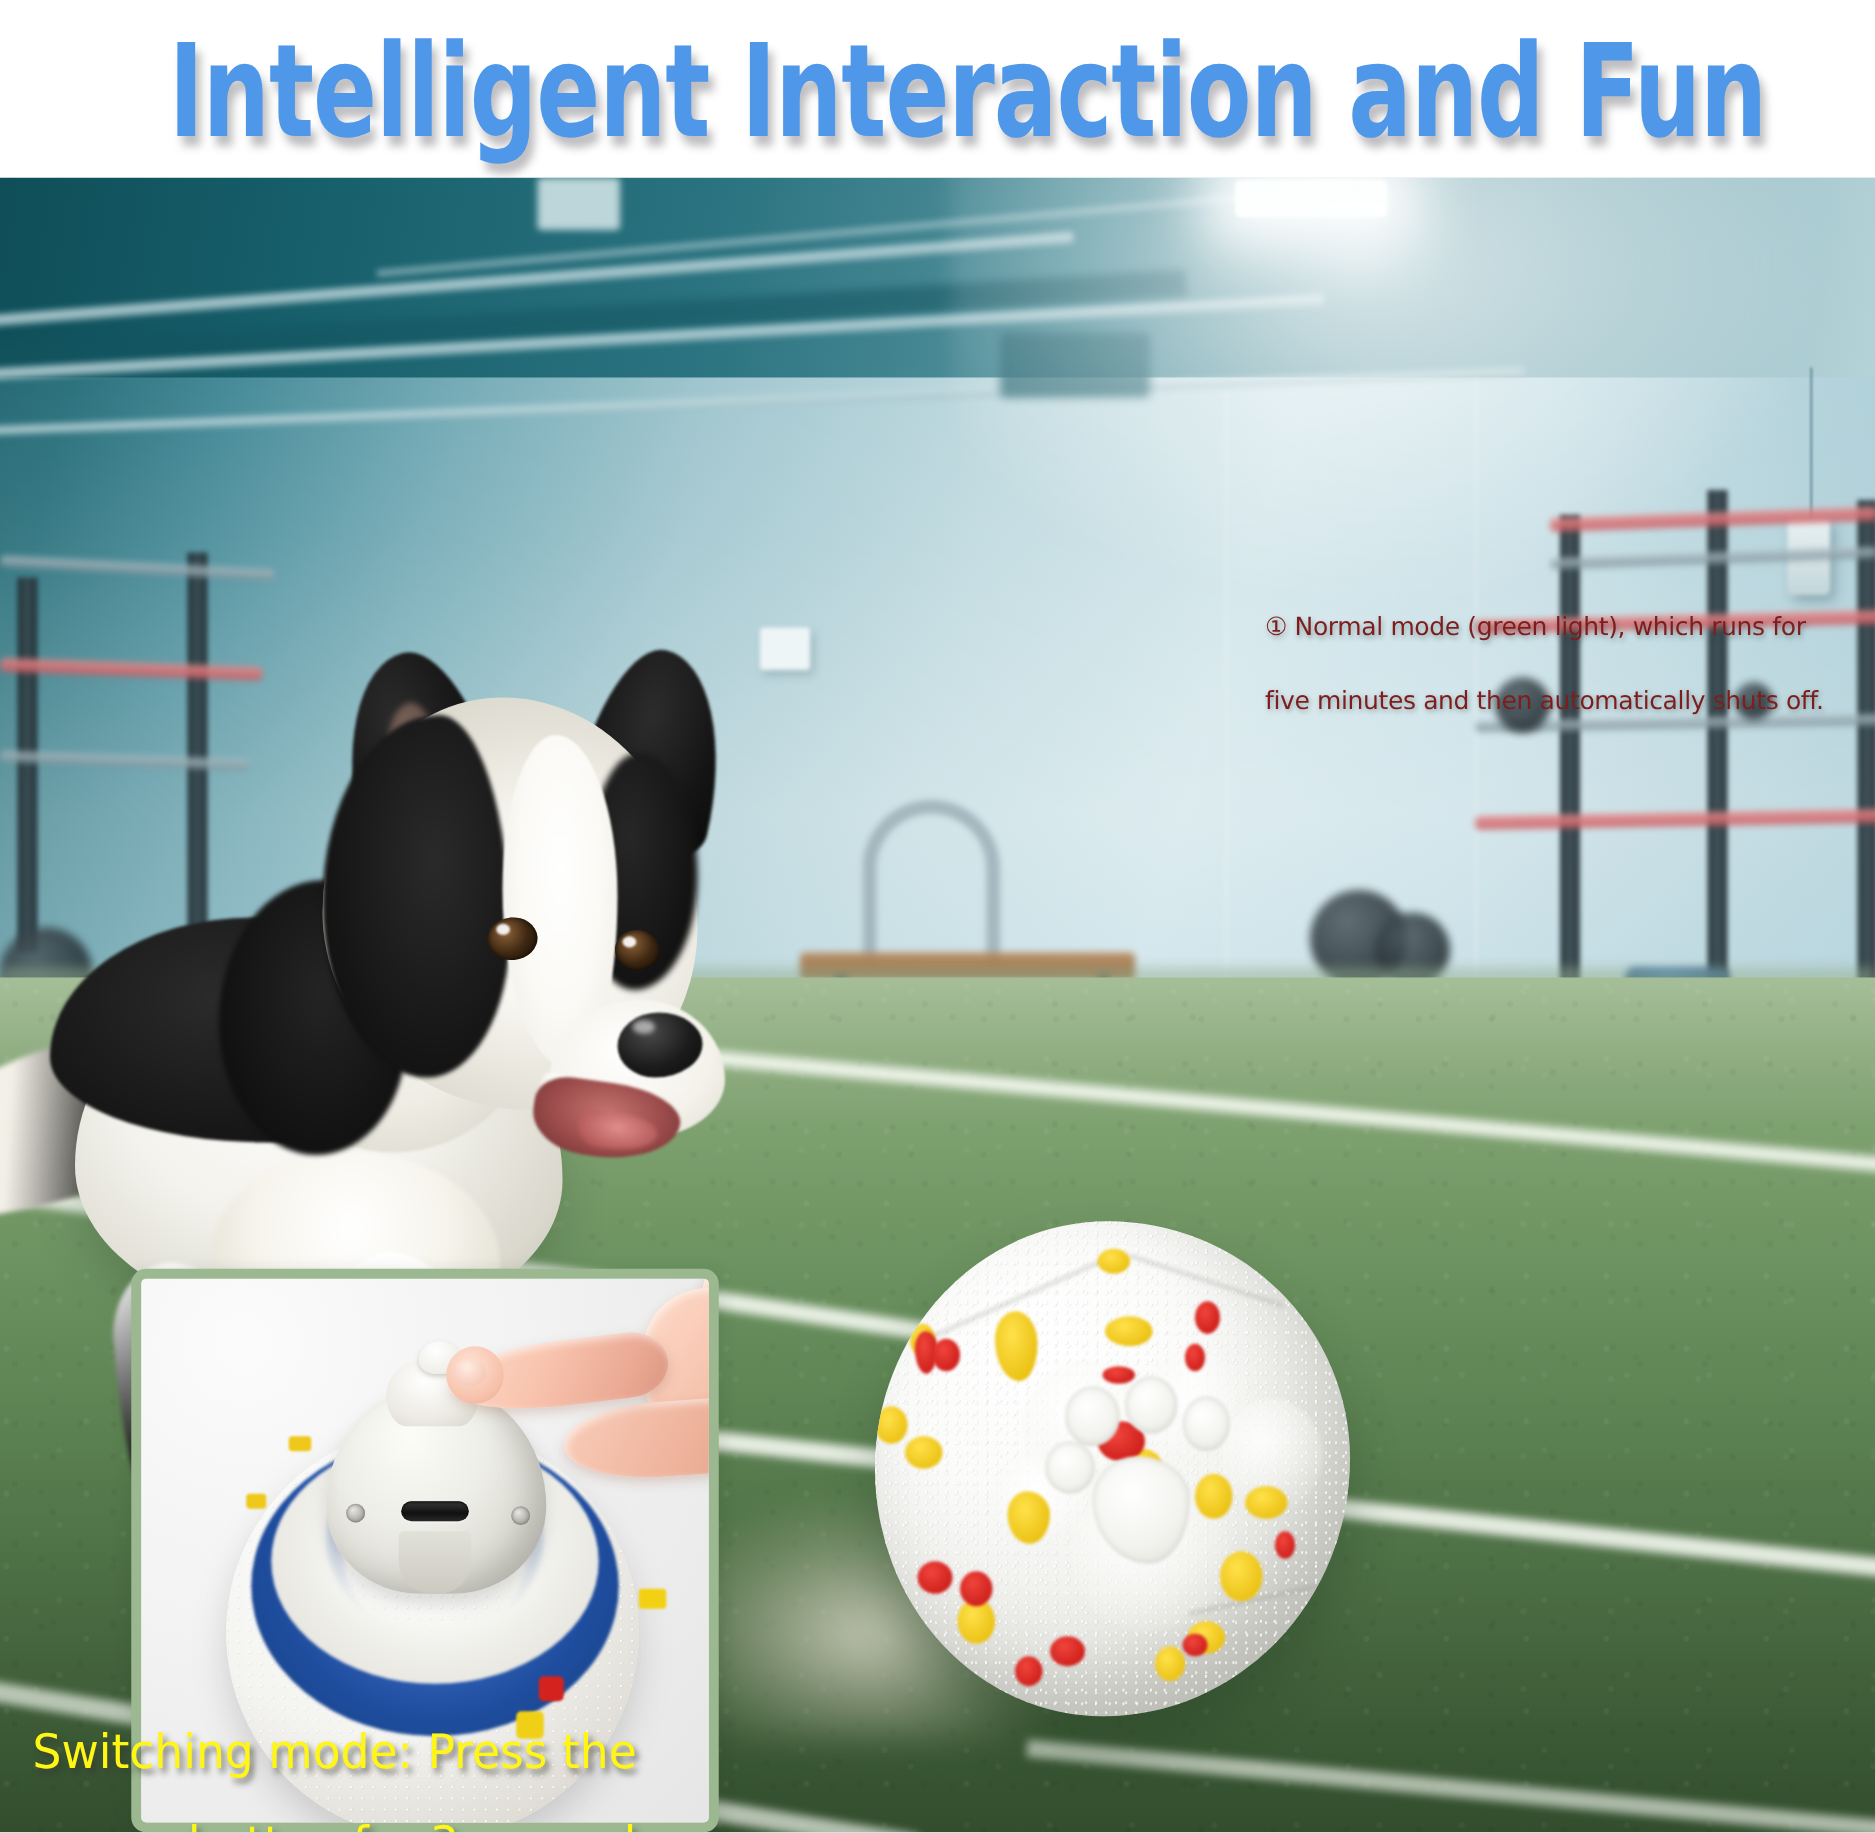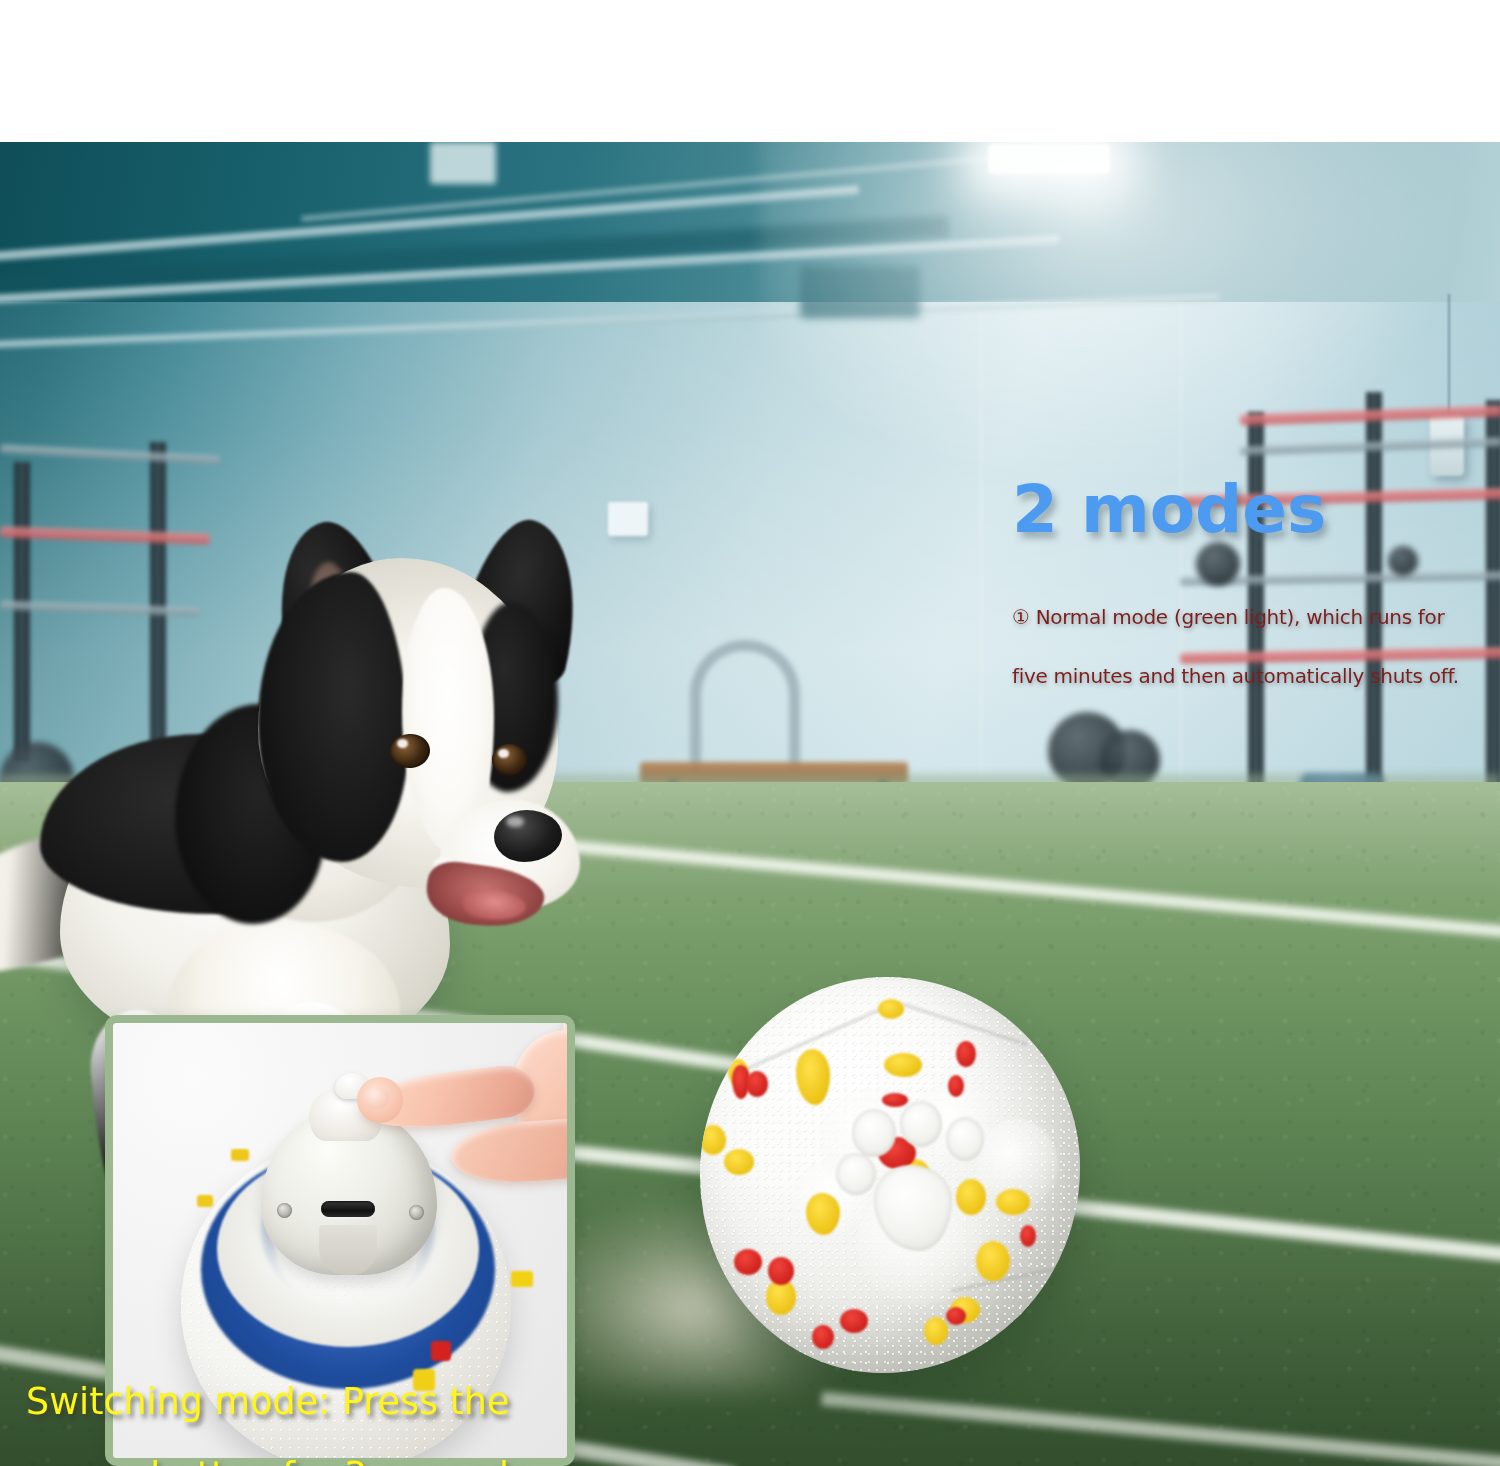--- a/index.html
+++ b/index.html
@@ -748,20 +748,22 @@
       </div>
     </div>
 
     <div class="caption">
       <div>Switching mode: Press the</div>
       <div>power button for 3 seconds</div>
 
     </div>
 
     <div class="txt-col">
-      <div class="modes-head">2 modes</div>
       <div class="para">① Normal mode (green light), which runs for five minutes and then automatically shuts off.</div>
     </div>
 
   </div>
 
+  <div class="title-band">
+    <div class="title-text">Intelligent Interaction and Fun</div>
+  </div>
 
 </div>
 
 </body></html>

